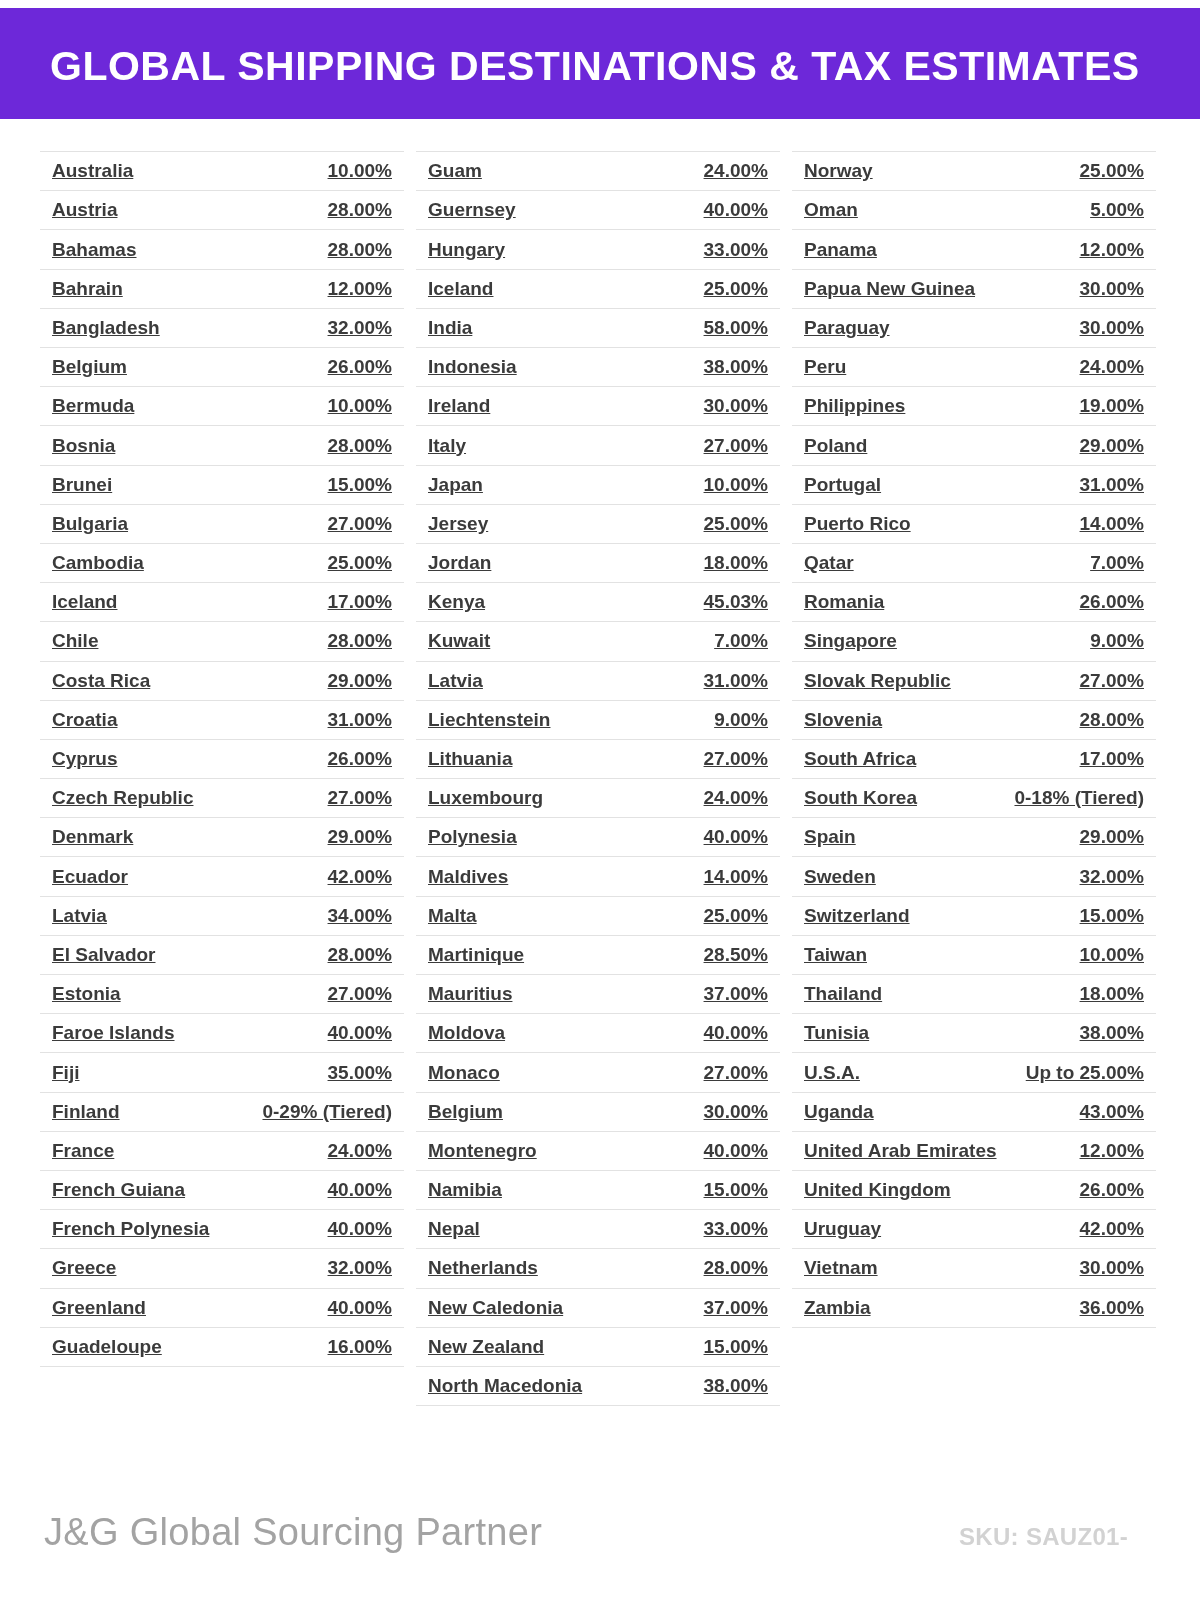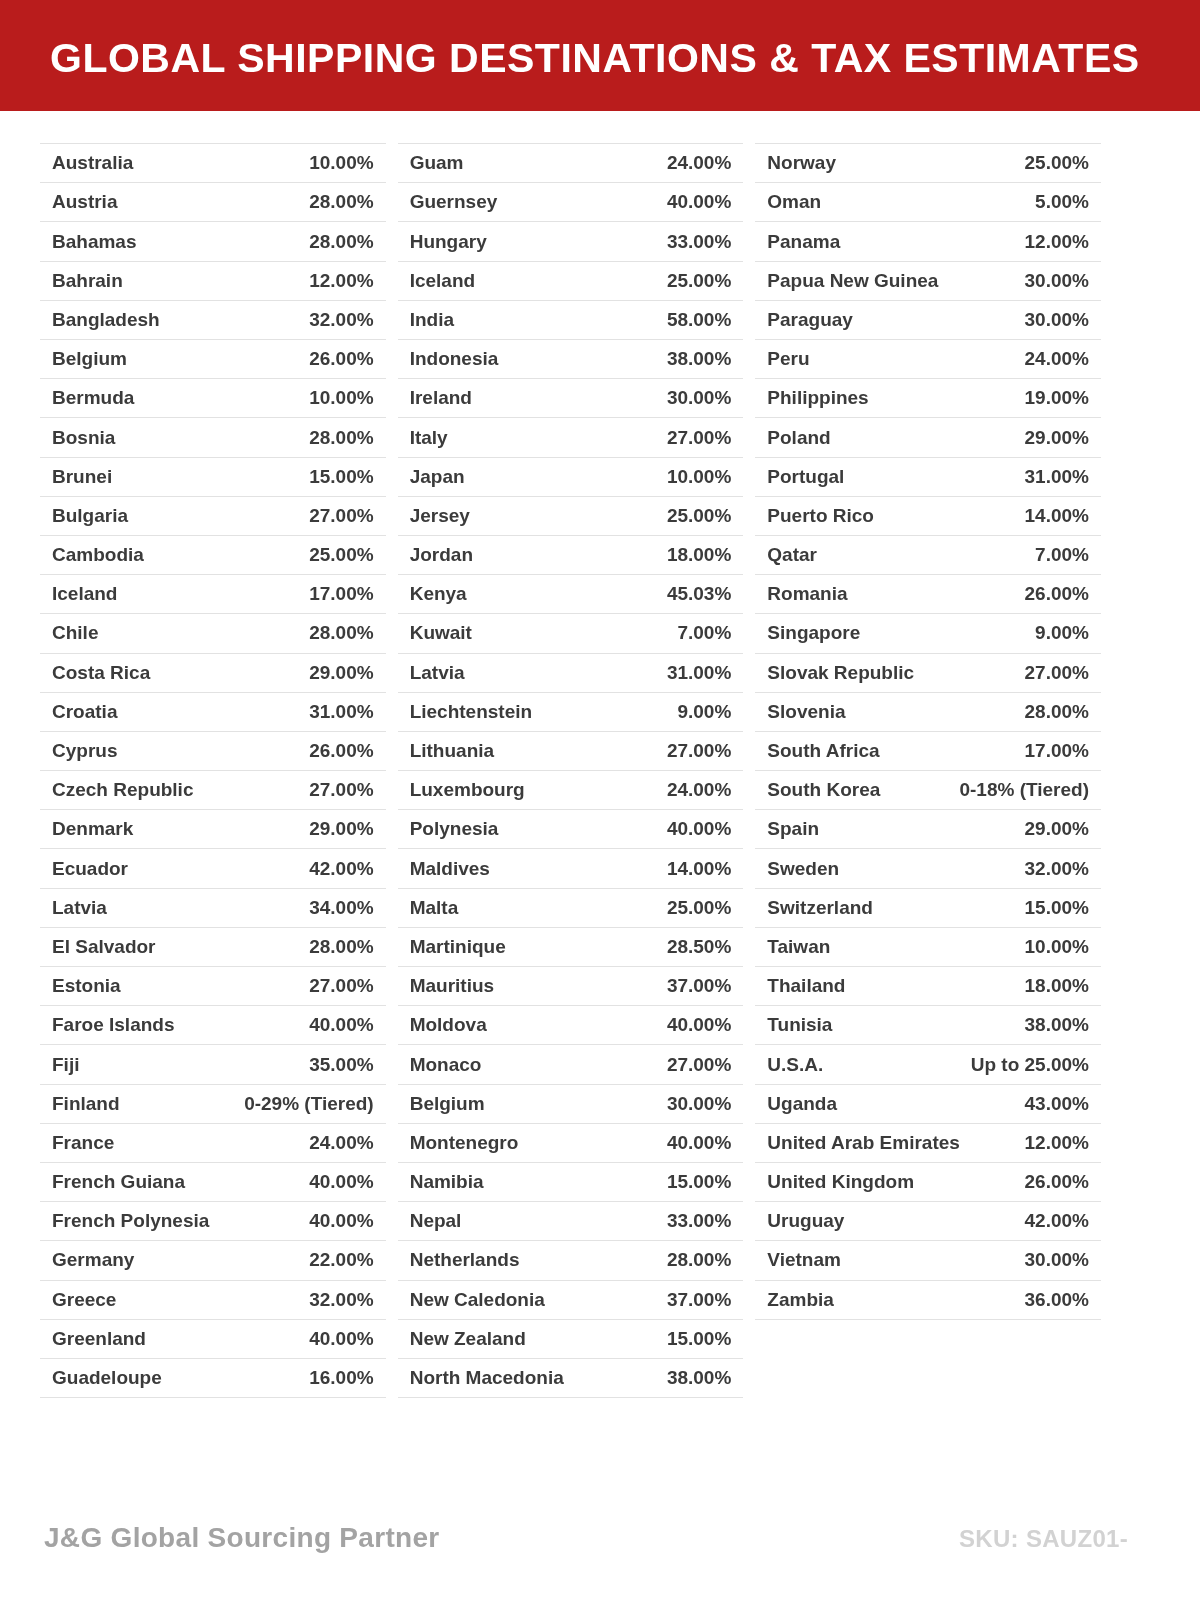--- a/index.html
+++ b/index.html
@@ -10,46 +10,47 @@
   }
   .page {
     width: 1200px;
     height: 1600px;
     background: #ffffff;
     display: flex;
     flex-direction: column;
     overflow: hidden;
   }
   .hero {
-    margin-top: 0;
-    background: #b91c1c;
+    margin-top: 8px;
+    background: #6d28d9;
     color: #ffffff;
     padding: 36px 48px 30px 50px;
   }
   .hero h1 {
     font-size: 41px;
     font-weight: 800;
     letter-spacing: 0.5px;
     line-height: 1.1;
   }
   .hero p {
     margin-top: 12px;
     font-size: 24px;
     font-weight: 600;
     color: #f2f2f2;
     letter-spacing: 0.2px;
   }
   .table {
     flex: 0 0 auto;
     margin-top: 32px;
-    padding: 0 99px 0 40px;
+    padding: 0 44px 0 40px;
     display: grid;
     grid-template-columns: repeat(3, 1fr);
     column-gap: 12px;
     align-items: start;
+    text-decoration: underline;
   }
   .col {
     border-top: 1px solid #e2e2e2;
   }
   .row {
     height: 39.2px;
     display: flex;
     justify-content: space-between;
     align-items: center;
     padding: 0 12px;
@@ -70,22 +71,22 @@
     margin-left: 10px;
   }
   .foot {
     margin-top: auto;
     padding: 0 72px 46px 44px;
     display: flex;
     justify-content: space-between;
     align-items: baseline;
   }
   .brand {
-    font-size: 28px;
-    font-weight: 700;
+    font-size: 38px;
+    font-weight: 400;
     color: #a3a3a3;
     letter-spacing: 0.3px;
   }
   .sku {
     font-size: 24px;
     font-weight: 700;
     color: #d2d2d2;
     letter-spacing: 0.3px;
   }
 </style>
@@ -206,24 +207,20 @@
         </div>
         <div class="row">
           <span class="country">French Guiana</span>
           <span class="rate">40.00%</span>
         </div>
         <div class="row">
           <span class="country">French Polynesia</span>
           <span class="rate">40.00%</span>
         </div>
         <div class="row">
-          <span class="country">Germany</span>
-          <span class="rate">22.00%</span>
-        </div>
-        <div class="row">
           <span class="country">Greece</span>
           <span class="rate">32.00%</span>
         </div>
         <div class="row">
           <span class="country">Greenland</span>
           <span class="rate">40.00%</span>
         </div>
         <div class="row">
           <span class="country">Guadeloupe</span>
           <span class="rate">16.00%</span>

